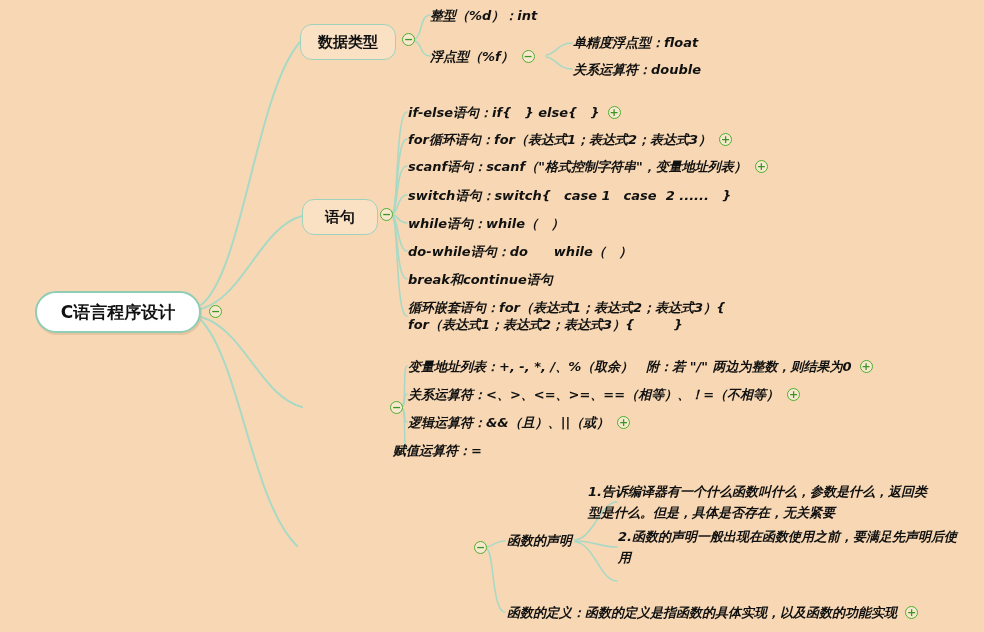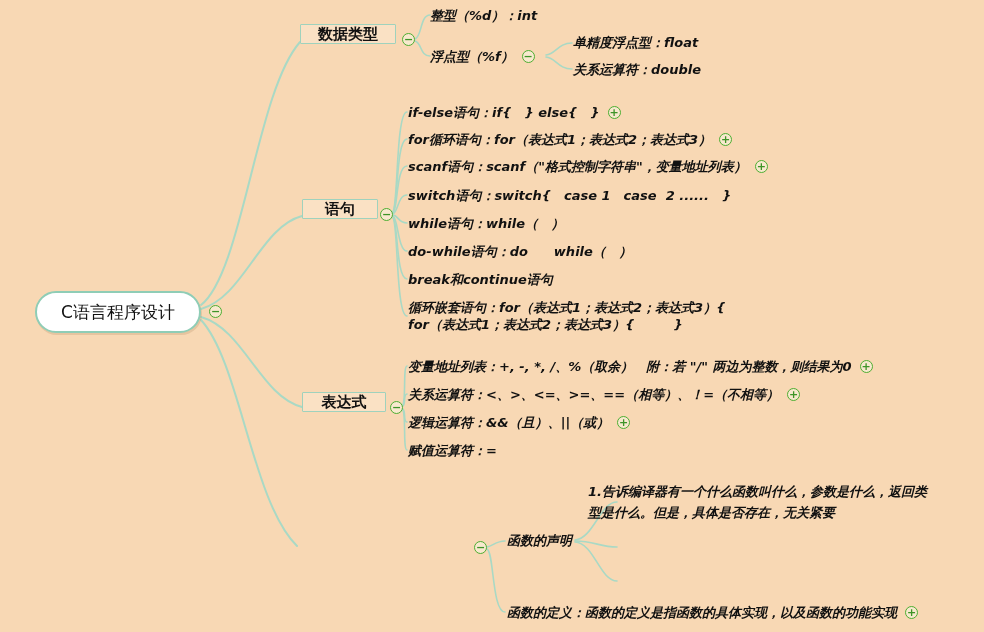--- a/index.html
+++ b/index.html
@@ -11,28 +11,28 @@
     color: #111111;
   }
   .canvas { position: relative; width: 984px; height: 632px; overflow: hidden; }
   .links { position: absolute; left: 0; top: 0; }
 
   .root {
     position: absolute; width: 166px; height: 42px;
     background: #FFFFFF;
     border: 2px solid #8FCDB6; border-radius: 21px;
     display: flex; align-items: center; justify-content: center;
-    font-weight: normal; font-size: 17px;
+    font-weight: bold; font-size: 17px;
     box-shadow: 1px 2px 0 rgba(176,136,96,0.25);
     cursor: pointer;
   }
   .branch {
-    position: absolute; height: 20px;
+    position: absolute; height: 36px;
     background: rgba(255,250,242,0.25);
-    border: 1px solid #9FD2BD; border-radius: 1px;
+    border: 1px solid #9FD2BD; border-radius: 12px;
     display: flex; align-items: center; justify-content: center;
     font-weight: bold; font-size: 15px;
     cursor: pointer;
   }
   .leaf {
     position: absolute; display: flex; align-items: center; gap: 8px;
     font-weight: bold; font-size: 13px; line-height: 17px;
     cursor: pointer;
   }
   .leaf .txt { white-space: pre; font-style: italic; }
@@ -140,49 +140,49 @@
     <span class="txt">do-while语句：do　　while（　）</span>
   </div>
   <div class="leaf" style="left:408px;top:271px">
     <span class="txt">break和continue语句</span>
   </div>
   <div class="leaf" style="left:408px;top:299px">
     <span class="txt">循环嵌套语句：for（表达式1；表达式2；表达式3）{
 for（表达式1；表达式2；表达式3）{　　　}</span>
   </div>
 
-  <div class="branch" style="left:302px;top:392px;width:84px">
-    <span>表达式</span>
-  </div>
   <span class="icon" style="left:390px;top:401px">−</span>
 
   <div class="leaf" style="left:408px;top:358px">
     <span class="txt">变量地址列表：+, -, *, /、%（取余）　附：若 "/" 两边为整数，则结果为0</span>
     <span class="icon inline">+</span>
   </div>
   <div class="leaf" style="left:408px;top:386px">
     <span class="txt">关系运算符：&lt;、&gt;、&lt;=、&gt;=、==（相等）、！=（不相等）</span>
     <span class="icon inline">+</span>
   </div>
   <div class="leaf" style="left:408px;top:414px">
     <span class="txt">逻辑运算符：&amp;&amp;（且）、||（或）</span>
     <span class="icon inline">+</span>
   </div>
-  <div class="leaf" style="left:408px;top:442px">
+  <div class="leaf" style="left:393px;top:442px">
     <span class="txt">赋值运算符：=</span>
   </div>
 
   <span class="icon" style="left:474px;top:541px">−</span>
 
   <div class="leaf" style="left:507px;top:532px">
     <span class="txt">函数的声明</span>
   </div>
 
   <div class="leaf" style="left:588px;top:481px">
     <span class="txt wrap">1.告诉编译器有一个什么函数叫什么，参数是什么，返回类型是什么。但是，具体是否存在，无关紧要</span>
   </div>
+  <div class="leaf" style="left:618px;top:526px">
+    <span class="txt wrap">2.函数的声明一般出现在函数使用之前，要满足先声明后使用</span>
+  </div>
 
   <div class="leaf" style="left:507px;top:604px">
     <span class="txt">函数的定义：函数的定义是指函数的具体实现，以及函数的功能实现</span>
     <span class="icon inline">+</span>
   </div>
 
 </div>
 
 </body></html>

